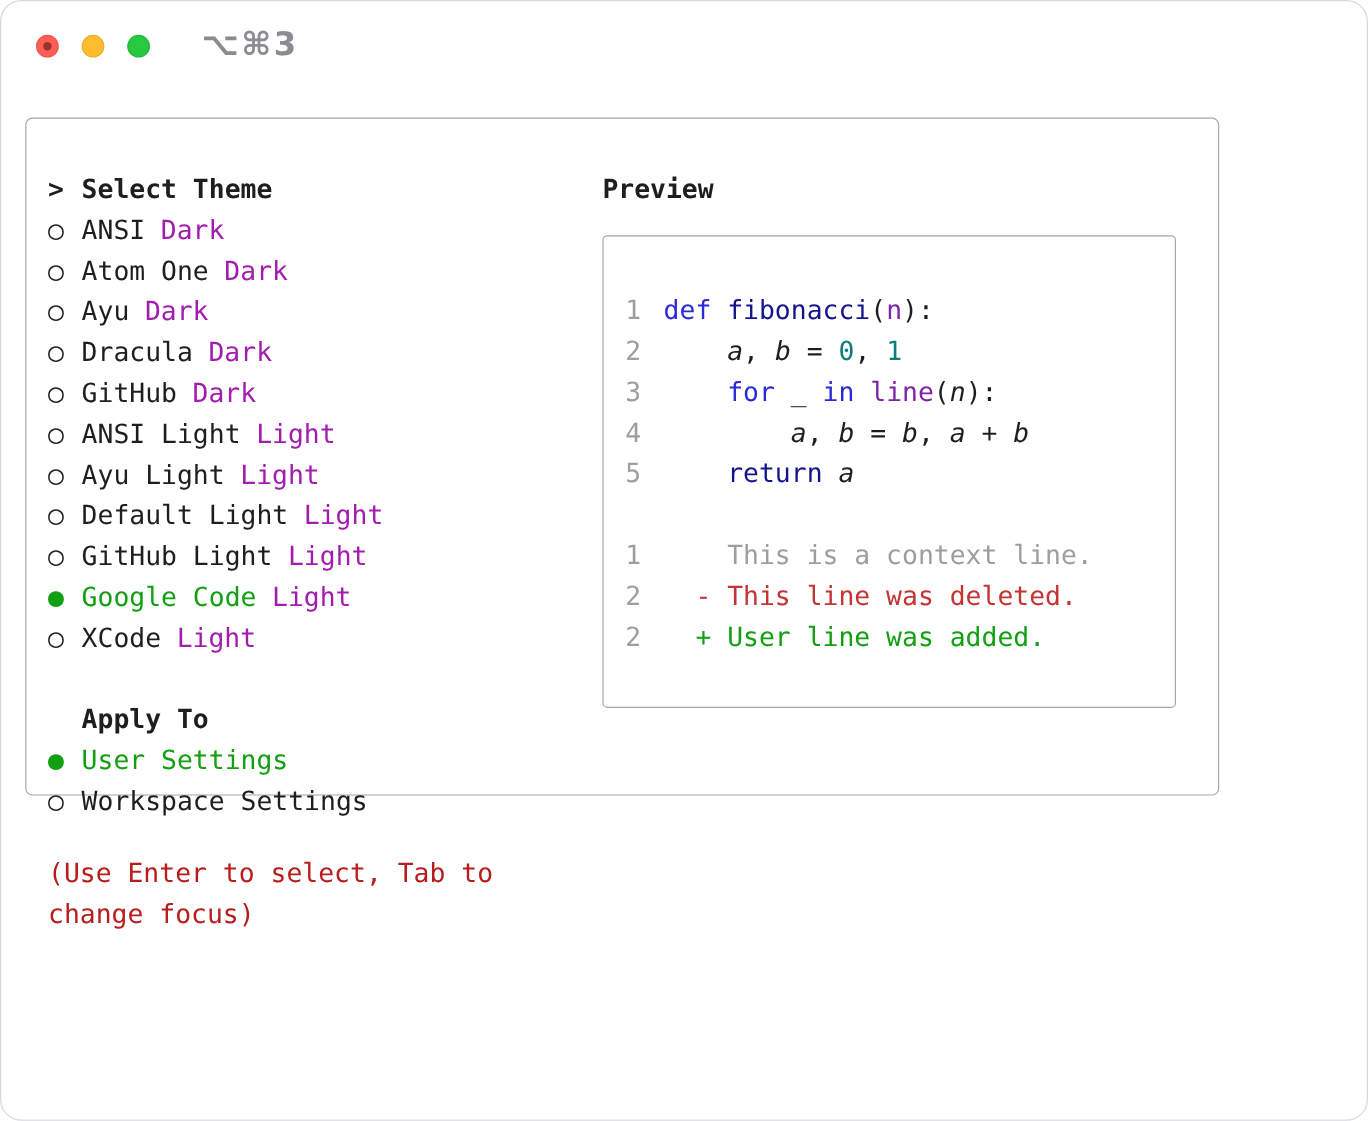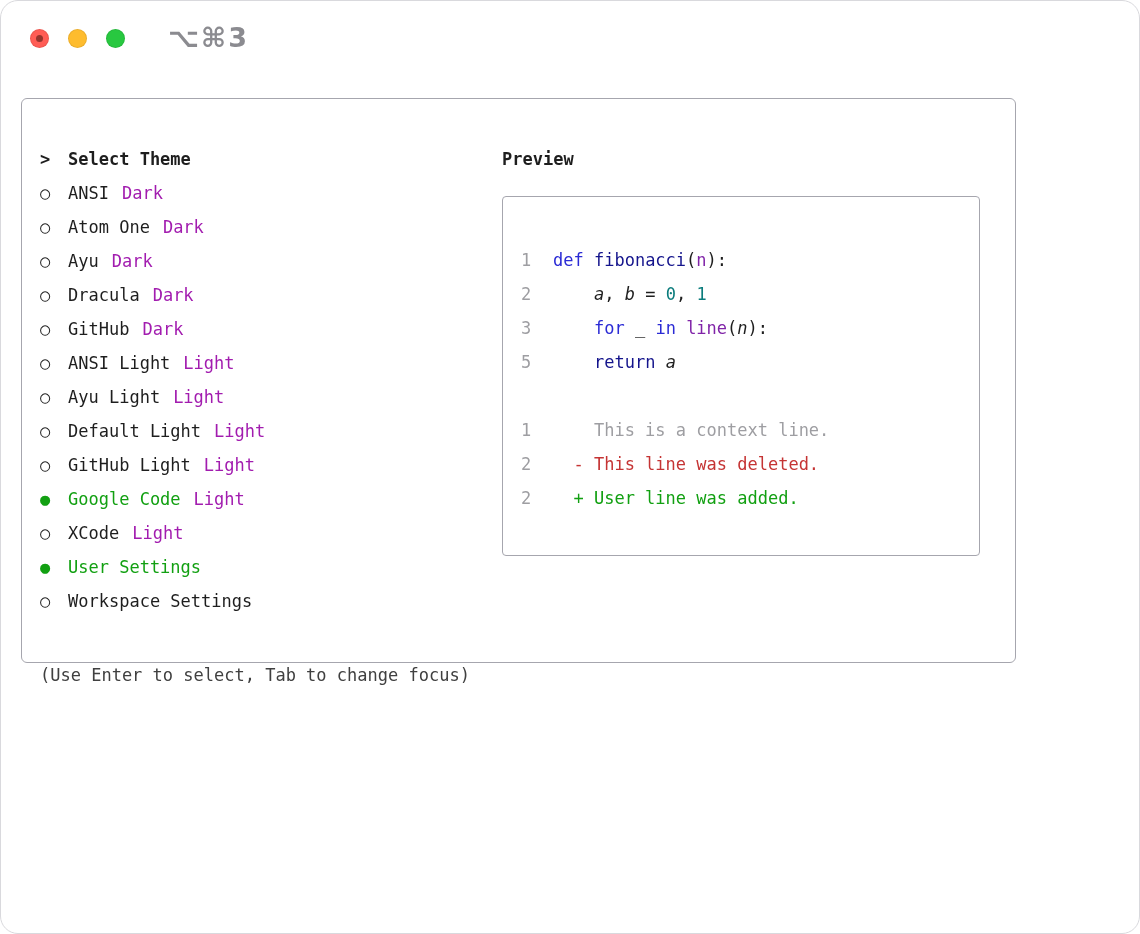--- a/index.html
+++ b/index.html
@@ -14,31 +14,31 @@
   .light{width:19px;height:19px;border-radius:50%;box-shadow:inset 0 0 0 1px rgba(0,0,0,0.08);}
   .light.red{background:#ff5d55;position:relative;}
   .light.red::after{content:"";position:absolute;left:6px;top:6px;width:7px;height:7px;border-radius:50%;background:#96352d;}
   .light.yellow{background:#febc2e;}
   .light.green{background:#28c840;}
   .shortcut{position:absolute;left:167px;top:21px;font-size:27px;font-weight:bold;color:#8b8b90;
     font-family:"DejaVu Sans","Liberation Sans",sans-serif;letter-spacing:2px;}
   
   .panel{position:absolute;left:20px;top:97px;width:995px;height:565px;box-sizing:border-box;
     border:1px solid #a6a6ae;border-radius:6px;display:flex;padding:43px 28px 0 18px;
-    font-size:17px;line-height:34px;color:#1e1e1e;}
+    font-size:22px;line-height:34px;color:#1e1e1e;}
   .left-col{width:462px;flex:none;}
   .right-col{flex:1;}
   .hdr{font-weight:bold;white-space:pre;}
   .cursor{display:inline-block;width:28px;}
   .item{white-space:pre;cursor:default;}
   .circ{display:inline-block;width:28px;}
   .variant{color:#a21caf;margin-left:13px;}
   .sel .circ,.sel .nm{color:var(--green);}
   .apply-hdr{font-weight:bold;padding-left:28px;margin-top:34px;}
-  .help{color:#404040;margin-top:40px;max-width:432px;}
+  .help{color:#b91c1c;margin-top:26px;max-width:432px;}
   
   .preview-hdr{font-weight:bold;}
   .preview-box{box-sizing:border-box;width:478px;margin-top:20px;border:1px solid #a6a6ae;border-radius:4px;
     padding:46px 18px 40px 18px;}
   .cl{white-space:pre;}
   .cl .ln{color:var(--muted);display:inline-block;width:14px;margin-right:18px;}
   .blank{height:34px;}
   .c-kw{color:var(--kw);}
   .c-fn{color:var(--fn);}
   .c-bi{color:var(--bi);}
@@ -69,33 +69,35 @@
         <div class="item"><span class="circ">○</span><span class="nm">Ayu</span><span class="variant">Dark</span></div>
         <div class="item"><span class="circ">○</span><span class="nm">Dracula</span><span class="variant">Dark</span></div>
         <div class="item"><span class="circ">○</span><span class="nm">GitHub</span><span class="variant">Dark</span></div>
         <div class="item"><span class="circ">○</span><span class="nm">ANSI Light</span><span class="variant">Light</span></div>
         <div class="item"><span class="circ">○</span><span class="nm">Ayu Light</span><span class="variant">Light</span></div>
         <div class="item"><span class="circ">○</span><span class="nm">Default Light</span><span class="variant">Light</span></div>
         <div class="item"><span class="circ">○</span><span class="nm">GitHub Light</span><span class="variant">Light</span></div>
         <div class="item sel"><span class="circ">●</span><span class="nm">Google Code</span><span class="variant">Light</span></div>
         <div class="item"><span class="circ">○</span><span class="nm">XCode</span><span class="variant">Light</span></div>
       </div>
+    <div class="apply-hdr">Apply To</div>
     <div>
         <div class="item sel"><span class="circ">●</span><span class="nm">User Settings</span></div>
         <div class="item"><span class="circ">○</span><span class="nm">Workspace Settings</span></div>
       </div>
     <div class="help">(Use Enter to select, Tab to change focus)</div>
   </div>
   <div class="right-col">
     <div class="preview-hdr">Preview</div>
     <div class="preview-box">
       <div>
           <div class="cl"><span class="ln">1</span><span class="code"><span class="c-kw">def </span><span class="c-fn">fibonacci</span><span class="">(</span><span class="c-bi">n</span><span class="">):</span></span></div>
           <div class="cl"><span class="ln">2</span><span class="code"><span class="">    </span><span class="c-var">a</span><span class="">, </span><span class="c-var">b</span><span class=""> = </span><span class="c-num">0</span><span class="">, </span><span class="c-num">1</span></span></div>
           <div class="cl"><span class="ln">3</span><span class="code"><span class="">    </span><span class="c-kw">for</span><span class=""> _ </span><span class="c-kw">in</span><span class=""> </span><span class="c-bi">line</span><span class="">(</span><span class="c-var">n</span><span class="">):</span></span></div>
+          <div class="cl"><span class="ln">4</span><span class="code"><span class="">        </span><span class="c-var">a</span><span class="">, </span><span class="c-var">b</span><span class=""> = </span><span class="c-var">b</span><span class="">, </span><span class="c-var">a</span><span class=""> + </span><span class="c-var">b</span></span></div>
           <div class="cl"><span class="ln">5</span><span class="code"><span class="">    </span><span class="c-fn">return</span><span class=""> </span><span class="c-var">a</span></span></div>
         </div>
       <div class="blank"></div>
       <div>
           <div class="cl"><span class="ln">1</span><span class="d-context">    This is a context line.</span></div>
           <div class="cl"><span class="ln">2</span><span class="d-deleted">  - This line was deleted.</span></div>
           <div class="cl"><span class="ln">2</span><span class="d-added">  + User line was added.</span></div>
         </div>
     </div>
   </div>

